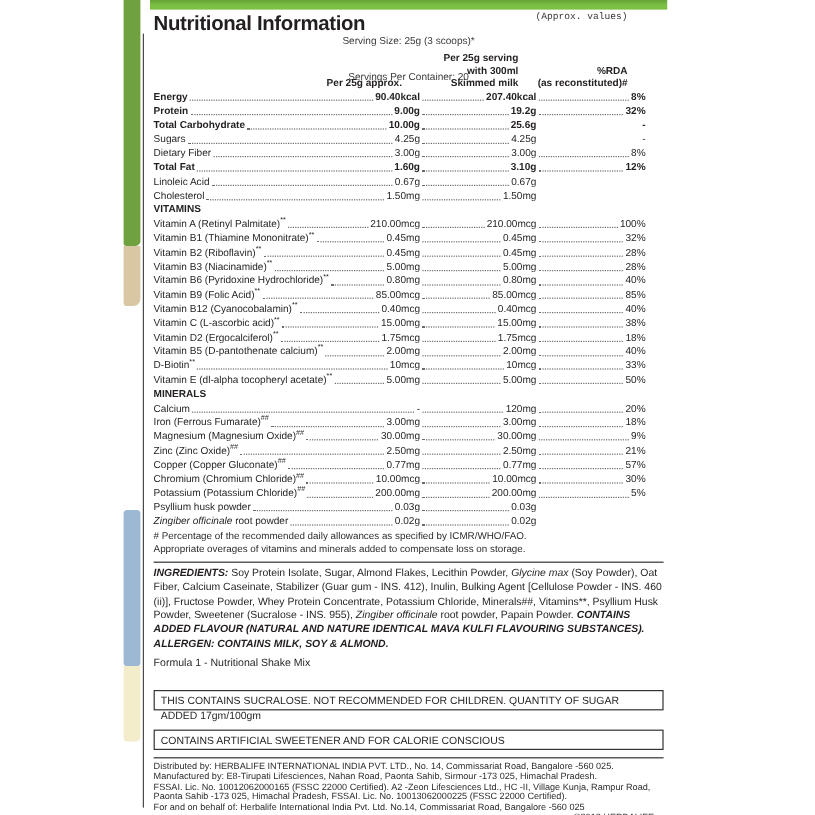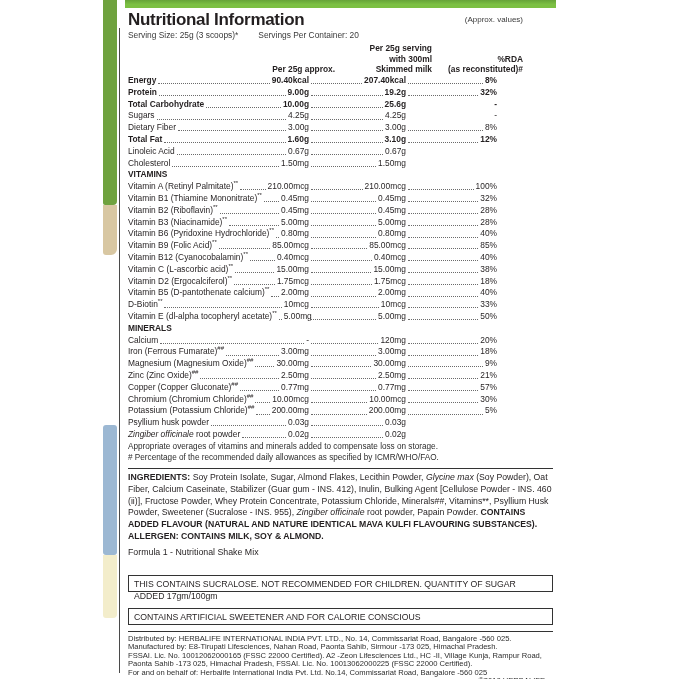--- a/index.html
+++ b/index.html
@@ -13,40 +13,40 @@
   .label{position:absolute;left:103px;top:0;width:453px;height:679px;background:#fff;}
   .strip{position:absolute;left:0;width:14px;}
   .strip-green{top:0;height:205px;background:var(--strip_green);border-radius:0 0 4px 2px;}
   .strip-tan{top:205px;height:50px;background:var(--strip_tan);border-radius:0 0 6px 3px;}
   .strip-blue{top:425px;height:130px;background:var(--strip_blue);border-radius:3px;}
   .strip-yellow{top:555px;height:63px;background:var(--strip_yellow);border-radius:0 0 4px 3px;}
   .vline{position:absolute;left:16px;top:28px;width:1px;height:645px;background:#4a4a4a;}
   .greenbar{position:absolute;left:22px;right:0;top:0;height:8px;
     background:linear-gradient(var(--green_bar_dark),var(--green_bar) 55%);}
   .content{position:absolute;left:25px;top:10px;width:425px;}
-  .titlerow{display:flex;align-items:center;height:19px;gap:12px;}
+  .titlerow{display:flex;align-items:flex-start;height:19px;gap:12px;}
   .title{font-size:17px;font-weight:bold;letter-spacing:-0.3px;}
-  .approx{margin-left:auto;margin-right:30px;font-size:8px;color:#3a3a3a;}
-  .servingrow{display:flex;gap:20px;font-size:8.4px;height:12px;align-items:center;color:#3a3a3a;}
+  .approx{margin-left:auto;margin-right:30px;font-size:8px;color:#3a3a3a;font-family:Liberation Mono, monospace;}
+  .servingrow{display:flex;gap:20px;font-size:8.4px;height:12px;align-items:center;color:#3a3a3a;flex-direction:column;}
   .colheads{display:flex;align-items:flex-end;font-weight:bold;font-size:8.4px;line-height:10.6px;height:34px;}
   .ch1{width:207px;text-align:right;}
   .ch2{width:97px;text-align:right;}
   .ch3{width:91px;text-align:right;}
   .trow{display:flex;height:11.8px;line-height:11.8px;font-size:8.4px;}
   .trow.b{font-weight:bold;}
-  .z1{width:181px;display:flex;}
+  .z1{width:222px;display:flex;}
   .z2{width:97px;display:flex;justify-content:space-between;}
   .z3{width:91px;display:flex;justify-content:flex-end;}
   .nm,.vl{white-space:nowrap;}
   .ld{flex:1 1 auto;min-width:3px;border-bottom:1px dotted var(--dots);margin:0 2px 2.5px 2px;}
   .shead{font-weight:bold;font-size:8.4px;height:11.8px;line-height:11.8px;}
   .note{font-size:8.2px;line-height:11.3px;color:#2d2d2d;}
   .rule{border-top:1.6px solid #333;margin:5px 0 3px 0;}
   .ingredients{font-size:8.7px;line-height:11.7px;text-align:left;}
-  .ingredients .b{font-weight:bold;}
+  .ingredients .b{font-weight:bold;font-style:italic;}
   .ingredients .i{font-style:italic;}
   .formula{font-weight:normal;font-size:8.8px;margin-top:3px;height:13px;line-height:13px;}
   .wbox{border:1.2px solid #333;font-size:8.7px;padding:2px 5px;margin-top:16px;height:17px;line-height:12px;}
   .distrib{font-size:7.6px;line-height:8.6px;color:#2d2d2d;margin-top:3px;}
   .distrib .lastline{display:flex;flex-direction:column;}
   .copyright{margin-left:auto;margin-right:8px;}
   sup.s{font-size:6px;vertical-align:super;line-height:0;}
 </style>
 </head>
 <body>
@@ -503,22 +503,22 @@
           </span>
           <span class="z2">
             <span class="ld"></span>
             <span class="vl">0.02g</span>
           </span>
           <span class="z3"></span>
         </div>
       </div>
 
     <div id="notes">
+        <div class="note"># Percentage of the recommended daily allowances as specified by ICMR/WHO/FAO.</div>
         <div class="note">Appropriate overages of vitamins and minerals added to compensate loss on storage.</div>
-        <div class="note"># Percentage of the recommended daily allowances as specified by ICMR/WHO/FAO.</div>
       </div>
 
     <div class="rule"></div>
 
     <div class="ingredients" id="ingredients"><span class="b">INGREDIENTS: </span><span>Soy Protein Isolate, Sugar, Almond Flakes, Lecithin Powder, </span><span class="i">Glycine max</span><span> (Soy Powder), Oat Fiber, Calcium Caseinate, Stabilizer (Guar gum - INS. 412), Inulin, Bulking Agent [Cellulose Powder - INS. 460 (ii)], Fructose Powder, Whey Protein Concentrate, Potassium Chloride, Minerals##, Vitamins**, Psyllium Husk Powder, Sweetener (Sucralose - INS. 955), </span><span class="i">Zingiber officinale</span><span> root powder, Papain Powder. </span><span class="b">CONTAINS ADDED FLAVOUR (NATURAL AND NATURE IDENTICAL MAVA KULFI FLAVOURING SUBSTANCES). ALLERGEN: CONTAINS MILK, SOY &amp; ALMOND.</span></div>
 
     <div class="formula">Formula 1 - Nutritional Shake Mix</div>
 
     <div class="wbox">THIS CONTAINS SUCRALOSE. NOT RECOMMENDED FOR CHILDREN. QUANTITY OF SUGAR ADDED 17gm/100gm</div>
     <div class="wbox">CONTAINS ARTIFICIAL SWEETENER AND FOR CALORIE CONSCIOUS</div>

